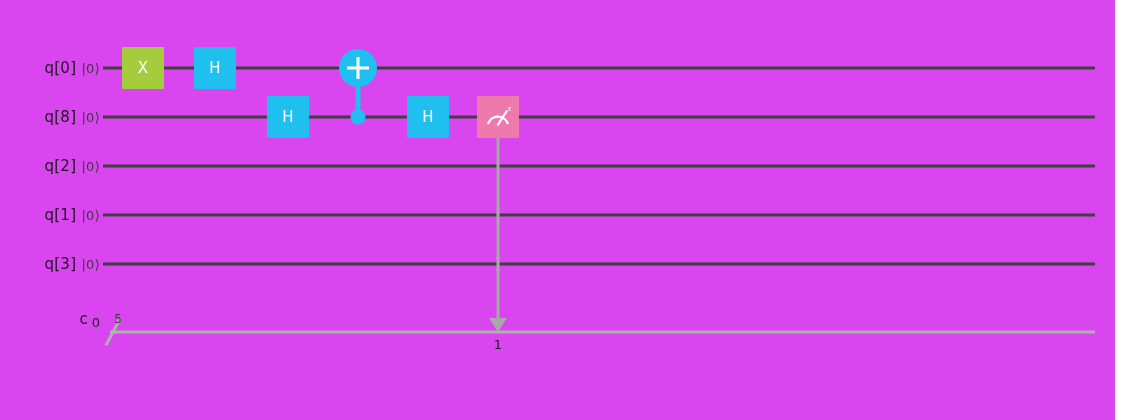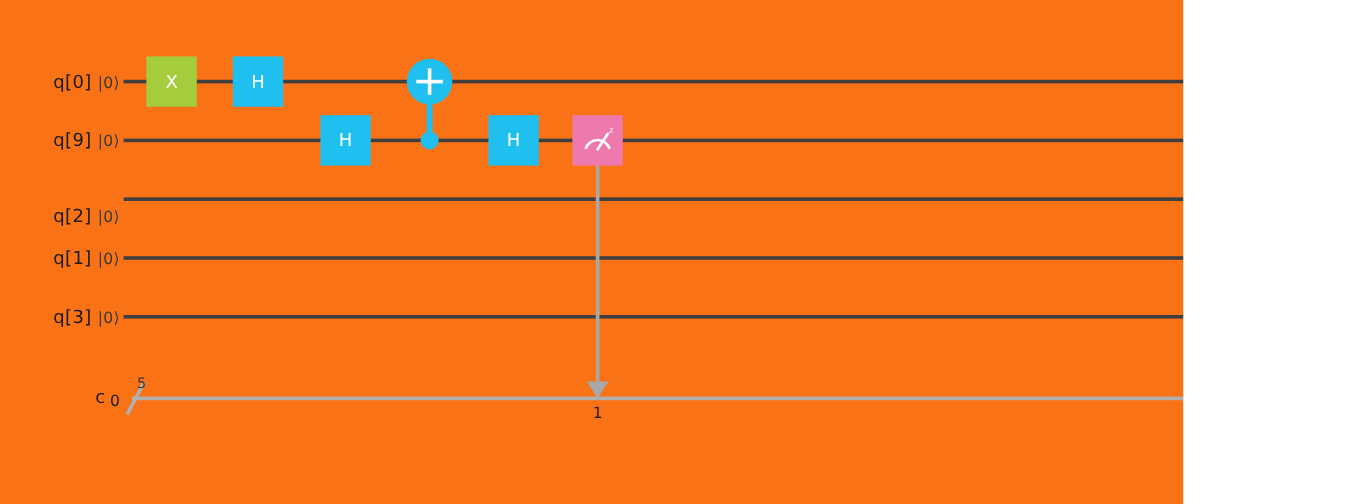--- a/index.html
+++ b/index.html
@@ -2,23 +2,23 @@
 <html><head>
 <meta charset="utf-8">
 <style>
   html, body {
     margin: 0;
     padding: 0;
     background: #ffffff;
   }
   #circuit-canvas {
     position: relative;
-    width: 986px;
+    width: 1115px;
     height: 420px;
-    background: #f97316;
+    background: #d946ef;
     font-family: "DejaVu Sans", sans-serif;
     overflow: hidden;
   }
 
   
   .qubit-label {
     position: absolute;
     right: 0;
     transform: translateY(-50%);
     white-space: nowrap;
@@ -164,33 +164,33 @@
 </head>
 <body>
 
 <div id="circuit-canvas">
 
   <div class="label-col">
     <div class="qubit-label" style="top:68px">
       <span>q[0]</span><span class="ket">|0⟩</span>
     </div>
     <div class="qubit-label" style="top:117px">
-      <span>q[9]</span><span class="ket">|0⟩</span>
-    </div>
-    <div class="qubit-label" style="top:180px">
+      <span>q[8]</span><span class="ket">|0⟩</span>
+    </div>
+    <div class="qubit-label" style="top:166px">
       <span>q[2]</span><span class="ket">|0⟩</span>
     </div>
     <div class="qubit-label" style="top:215px">
       <span>q[1]</span><span class="ket">|0⟩</span>
     </div>
     <div class="qubit-label" style="top:264px">
       <span>q[3]</span><span class="ket">|0⟩</span>
     </div>
 
-    <div class="creg-label" style="top:332px">
+    <div class="creg-label" style="top:320px">
       <span>c</span><span class="creg-sub">0</span>
     </div>
   </div>
 
   <div class="qwire" style="left:103px; width:992px; top:68px"></div>
   <div class="qwire" style="left:103px; width:992px; top:117px"></div>
   <div class="qwire" style="left:103px; width:992px; top:166px"></div>
   <div class="qwire" style="left:103px; width:992px; top:215px"></div>
   <div class="qwire" style="left:103px; width:992px; top:264px"></div>
 

